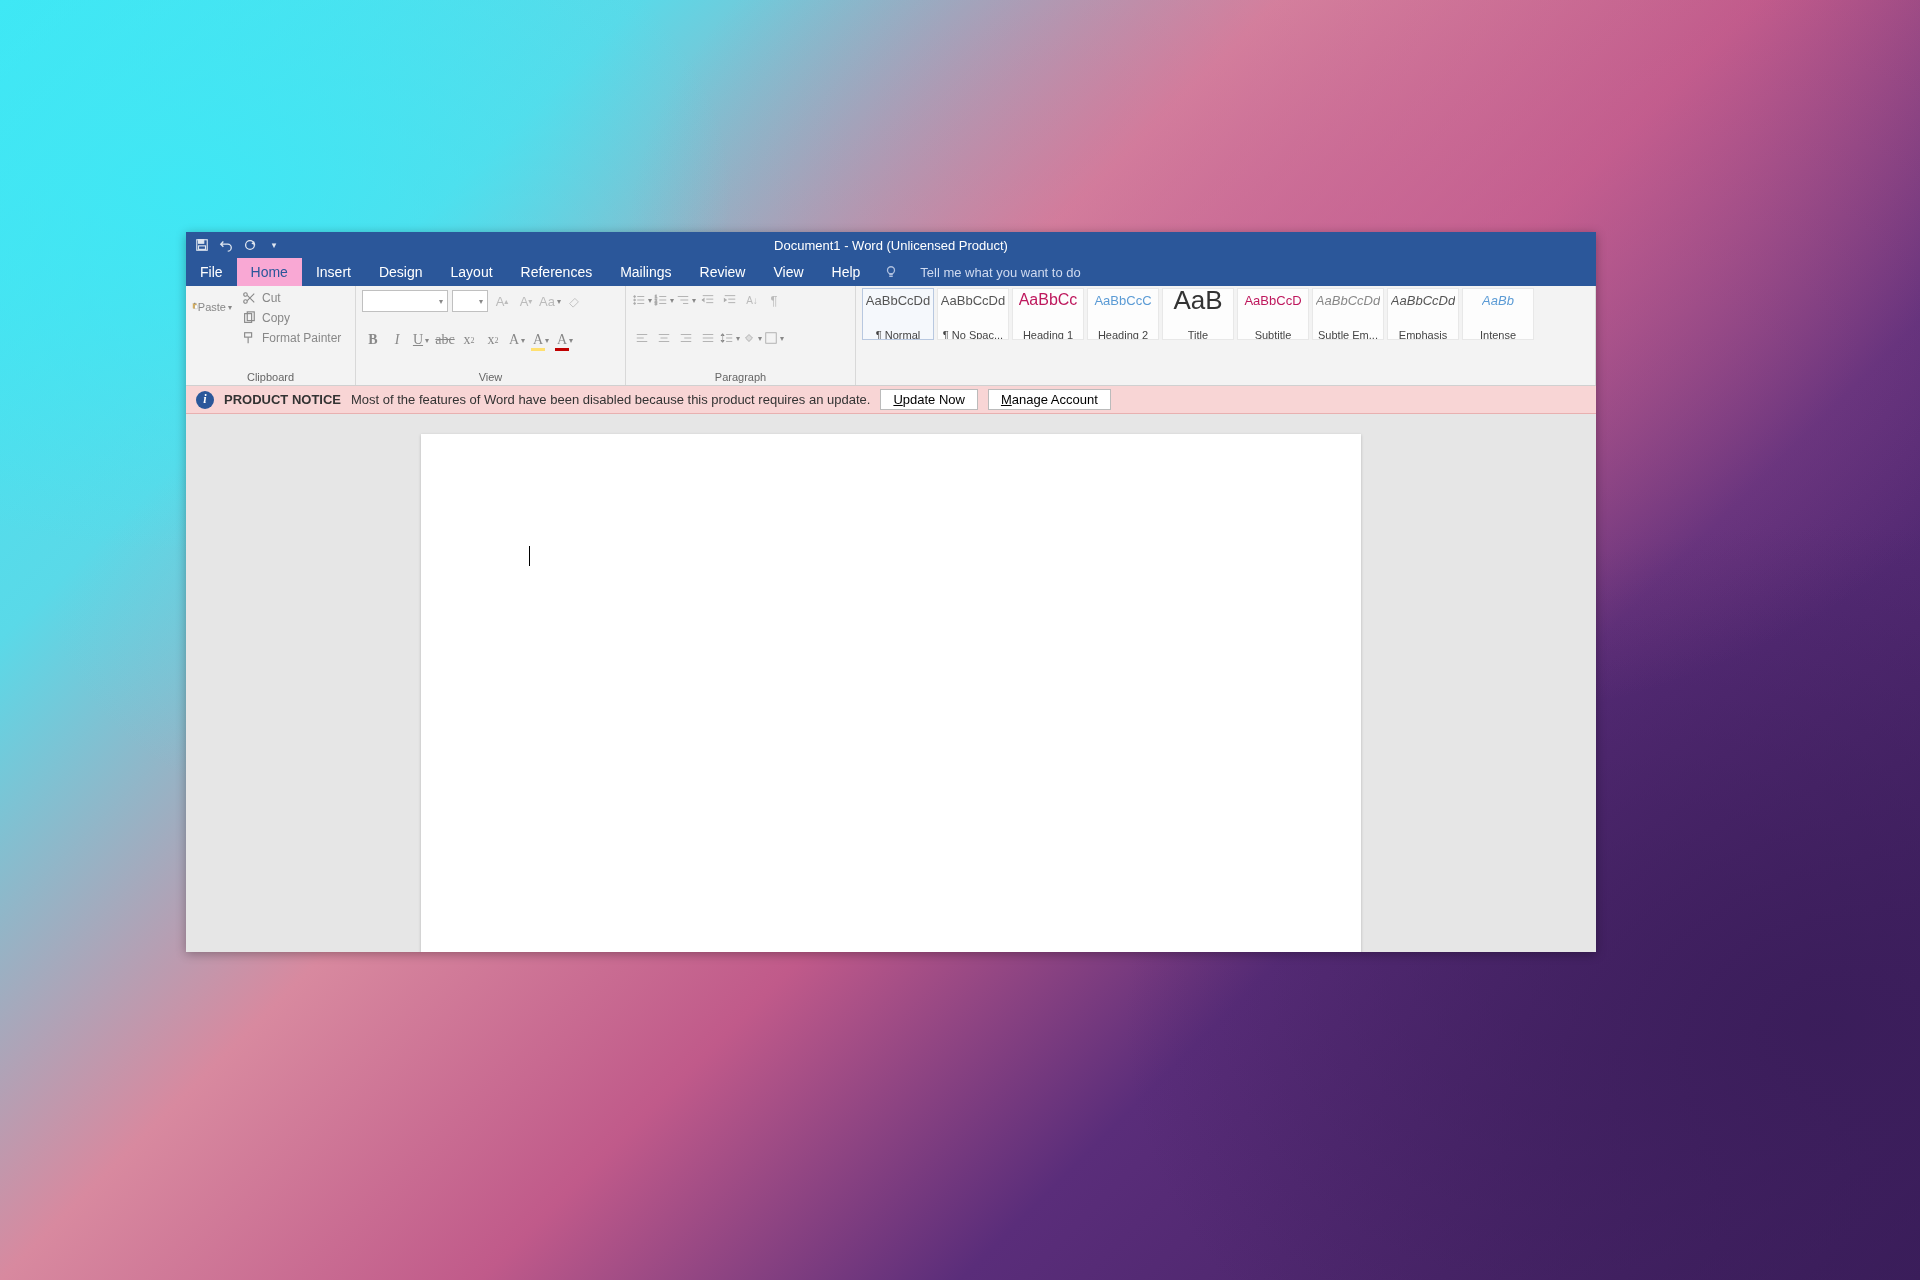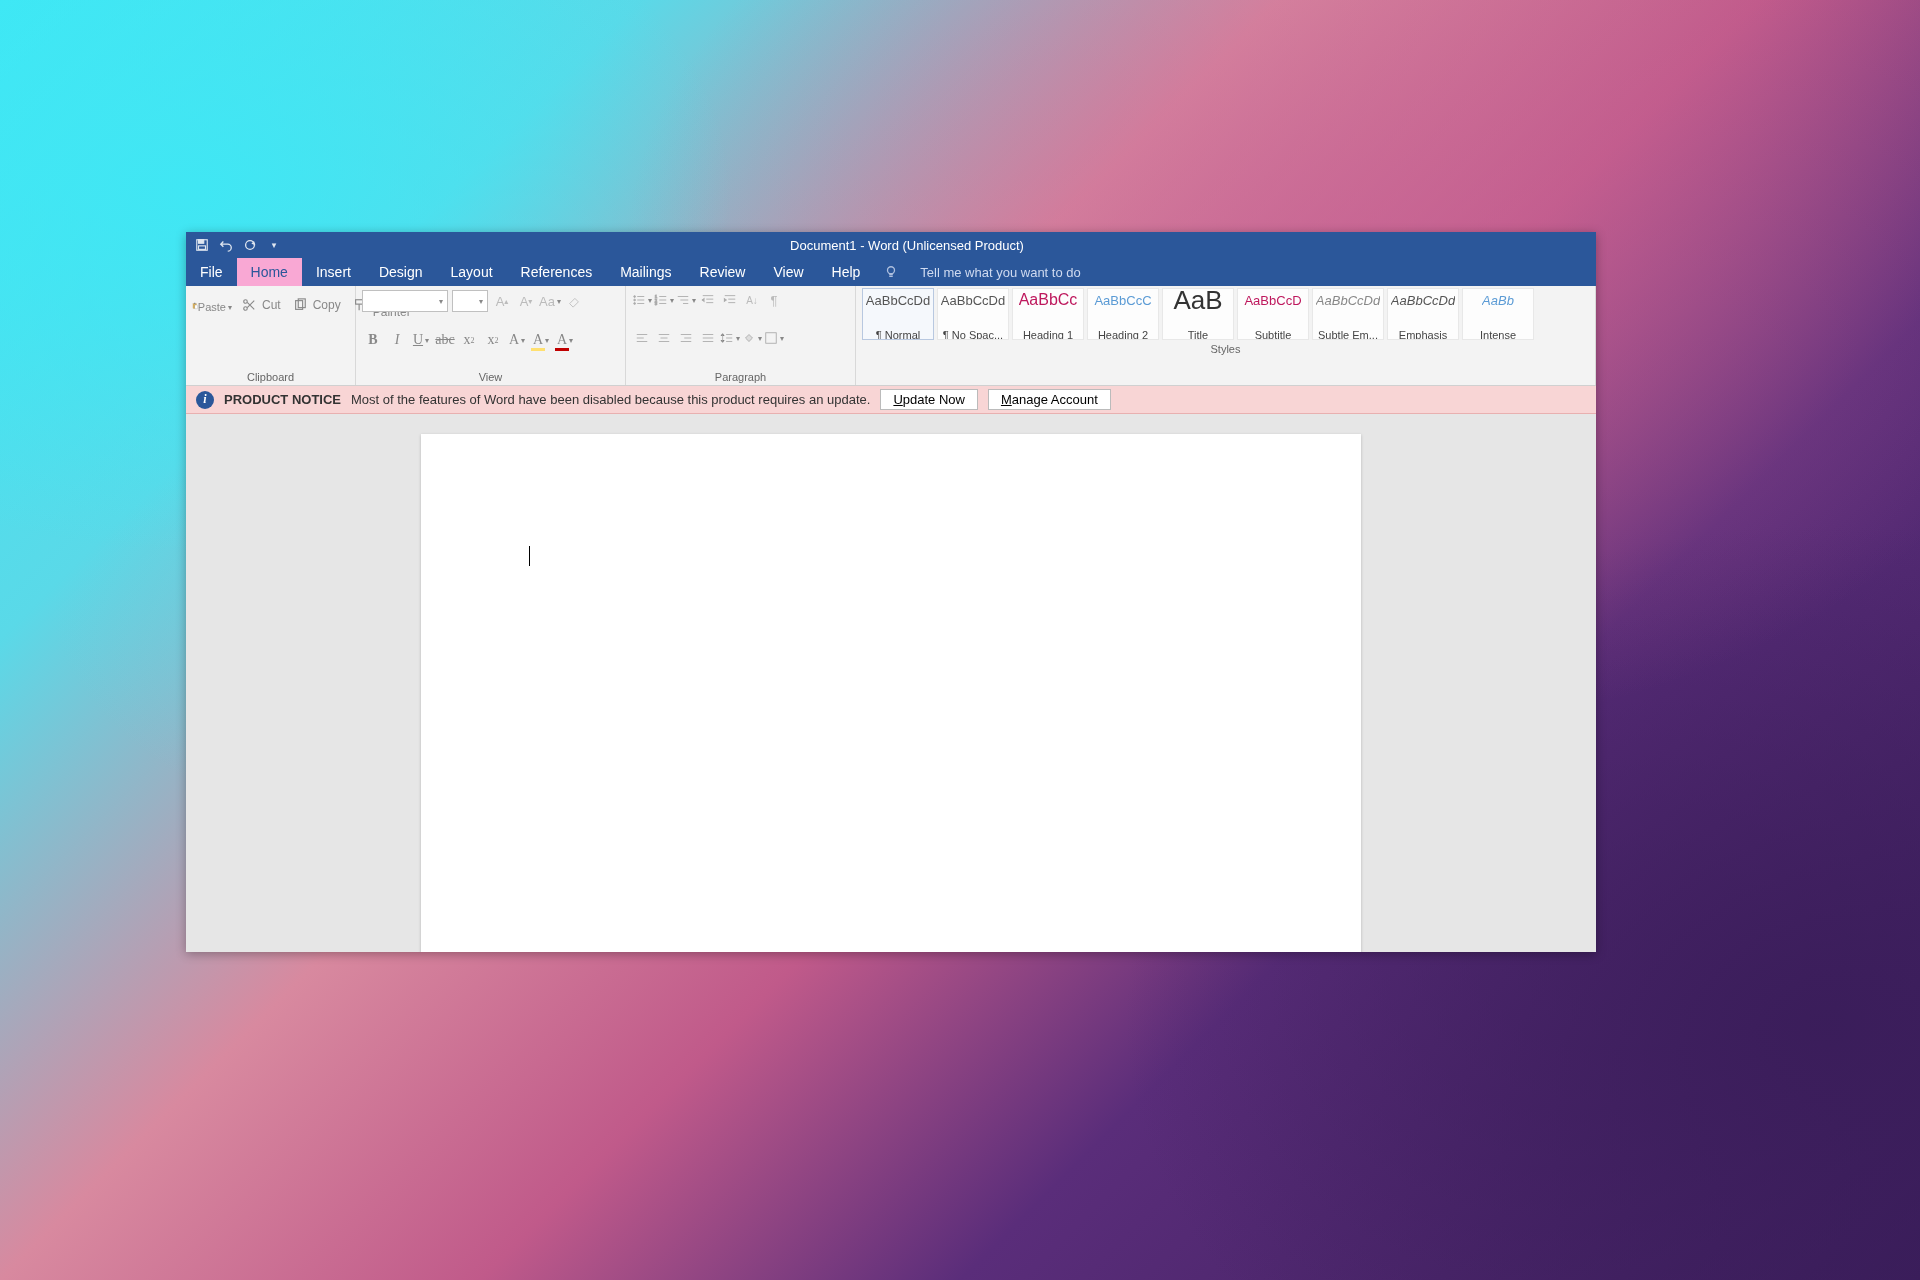--- a/index.html
+++ b/index.html
@@ -34,21 +34,21 @@
   height: 26px;
   background: #2b579a;
   display: flex;
   align-items: center;
   color: #fff;
   font-size: 13px;
   position: relative;
 }
 .qat { display: flex; align-items: center; gap: 8px; padding: 0 8px; }
 .qat-icon { width: 16px; height: 16px; opacity: 0.85; display: flex; align-items: center; justify-content: center; }
-.titlebar-title { position: absolute; left: 50%; transform: translateX(-50%); white-space: nowrap; margin-left: 16px; }
+.titlebar-title { position: absolute; left: 50%; transform: translateX(-50%); white-space: nowrap; }
 .tabbar {
   height: 28px;
   background: #2b579a;
   display: flex;
   align-items: stretch;
   color: #fff;
   font-size: 14px;
 }
 .tab { padding: 0 14px; display: flex; align-items: center; cursor: pointer; }
 .tab.active { background: #f9a8d4; color: #2b579a; }
@@ -70,21 +70,21 @@
 .ribbon-label {
   text-align: center;
   font-size: 11px;
   color: #666;
   padding: 1px 0 2px;
   position: relative;
 }
 .paste-btn { display: flex; flex-direction: row; align-items: center; width: 40px; color: #888; }
 .paste-btn .big-icon { width: 28px; height: 32px; margin-bottom: 2px; }
 .paste-caption { font-size: 11px; }
-.clip-stack { display: flex; gap: 4px; }
+.clip-stack { display: flex; flex-direction: column; gap: 4px; }
 .clip-item { display: flex; align-items: center; gap: 6px; color: #888; font-size: 12px; cursor: pointer; padding: 1px 4px; }
 .clip-item svg { flex-shrink: 0; }
 .font-group { width: 210px; }
 .font-row { display: flex; align-items: center; gap: 4px; }
 .combo { border: 1px solid #c0c0c0; background: #fff; height: 22px; display: flex; align-items: center; padding: 0 4px; font-size: 12px; color: #444; }
 .combo.font-name { width: 86px; }
 .combo.font-size { width: 36px; }
 .mini-btn { width: 20px; height: 20px; display: flex; align-items: center; justify-content: center; color: #888; cursor: pointer; font-size: 13px; }
 .mini-btn.dis { color: #bbb; }
 .font-row2 { display: flex; align-items: center; gap: 2px; margin-top: 12px; }
@@ -409,21 +409,20 @@
         </div>
         <div class="style-tile">
           <div class="style-preview" style="font-style:italic;">AaBbCcDd</div>
           <div class="style-name">Emphasis</div>
         </div>
         <div class="style-tile">
           <div class="style-preview" style="font-style:italic;color:#5b9bd5;">AaBb</div>
           <div class="style-name">Intense</div>
         </div>
       </div>
-      <div class="ribbon-label">Styles</div>
     </div>
   </div>
 
   <div class="notice-bar">
     <div class="notice-icon">i</div>
     <span class="notice-title">PRODUCT NOTICE</span>
     <span>Most of the features of Word have been disabled because this product requires an update.</span>
     <button class="notice-btn"><u>U</u><span>pdate Now</span></button>
     <button class="notice-btn"><u>M</u><span>anage Account</span></button>
   </div>

